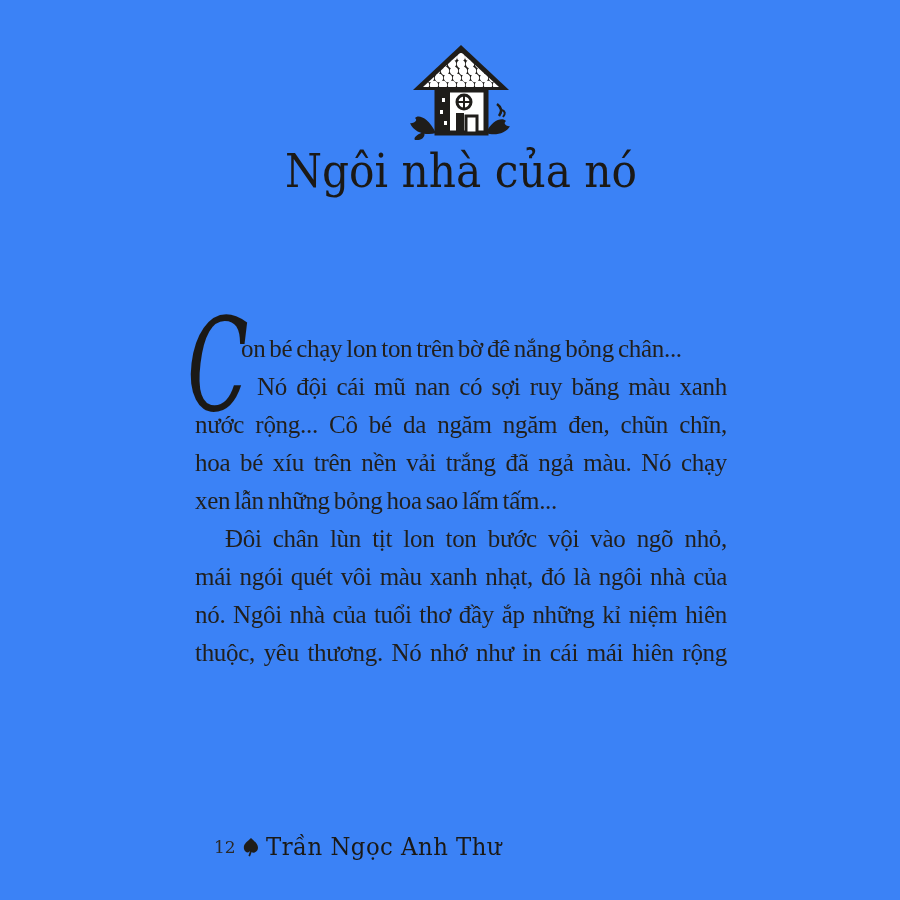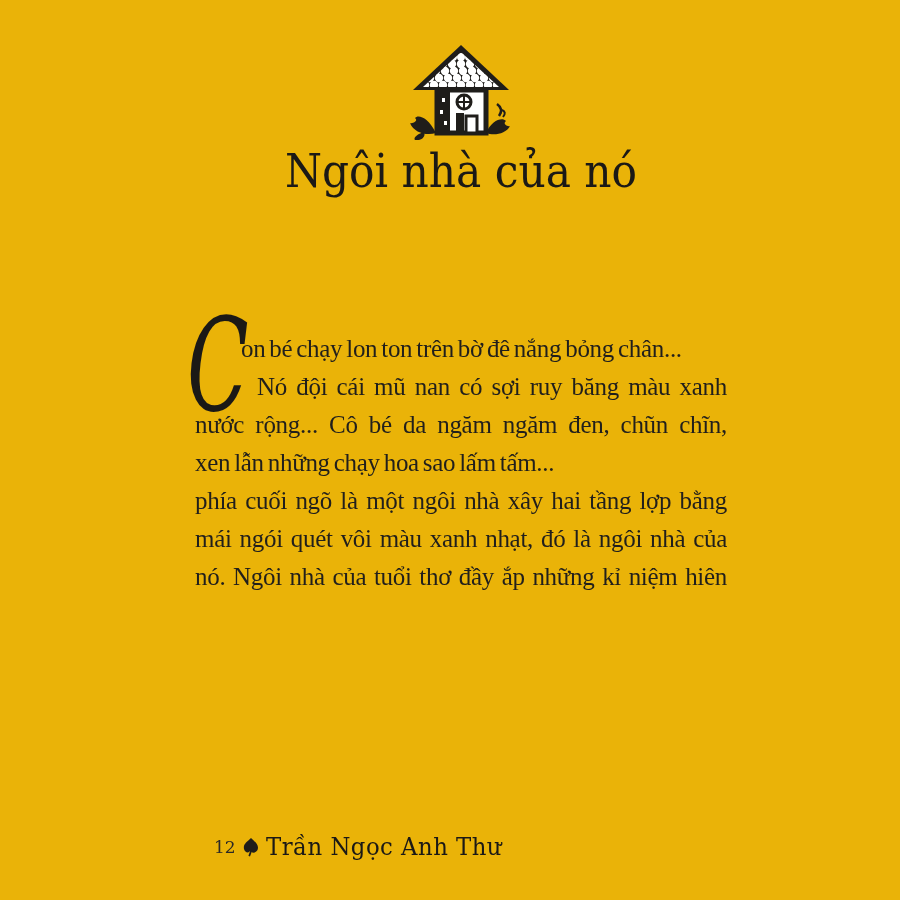--- a/index.html
+++ b/index.html
@@ -1,19 +1,19 @@
 <!DOCTYPE html>
 <html><head>
 <meta charset="utf-8">
 <style>
   html, body { margin: 0; padding: 0; background: #ffffff; }
   .page {
     position: relative;
     width: 900px; height: 900px;
-    background: #eab308;
+    background: #3b82f6;
     color: #1f1d1a;
     font-family: "Liberation Serif", "DejaVu Serif", serif;
     overflow: hidden;
   }
 
   
   .house-wrap {
     position: absolute; left: 195px; top: 44px; width: 532px;
     display: flex; justify-content: center;
   }
@@ -146,24 +146,26 @@
     </svg>
   </div>
 
   <div class="title">Ngôi nhà của nó</div>
 
   <div class="bodytext">
     <span class="dropcap">C</span>
     <div class="line nj dc1">on bé chạy lon ton trên bờ đê nắng bỏng chân...</div>
     <div class="line dc2">Nó đội cái mũ nan có sợi ruy băng màu xanh</div>
     <div class="line">nước rộng... Cô bé da ngăm ngăm đen, chũn chĩn,</div>
-    <div class="line nj">xen lẫn những chạy hoa sao lấm tấm...</div>
-    <div class="line">phía cuối ngõ là một ngôi nhà xây hai tầng lợp bằng</div>
+    <div class="line">hoa bé xíu trên nền vải trắng đã ngả màu. Nó chạy</div>
+    <div class="line nj">xen lẫn những bỏng hoa sao lấm tấm...</div>
+    <div class="line ind">Đôi chân lùn tịt lon ton bước vội vào ngõ nhỏ,</div>
     <div class="line">mái ngói quét vôi màu xanh nhạt, đó là ngôi nhà của</div>
     <div class="line">nó. Ngôi nhà của tuổi thơ đầy ắp những kỉ niệm hiên</div>
+    <div class="line">thuộc, yêu thương. Nó nhớ như in cái mái hiên rộng</div>
   </div>
 
   <div class="footer">
     <span class="pagenum">12</span>
     <svg class="leaf" width="18" height="20" viewBox="0 0 18 20" aria-hidden="true">
       <path d="M9,1 C5,5 1,7 2,12 C3,16 7,16.5 8.2,13.5 C9.5,16.5 13.5,16.5 15.5,13 C17.5,8 13,5 9,1 Z" fill="#1f1d1a"></path>
       <path d="M9,12 C9,15 8.2,17 7.2,19.2" stroke="#1f1d1a" stroke-width="1.7" fill="none"></path>
     </svg>
     <span class="author">Trần Ngọc Anh Thư</span>
   </div>

